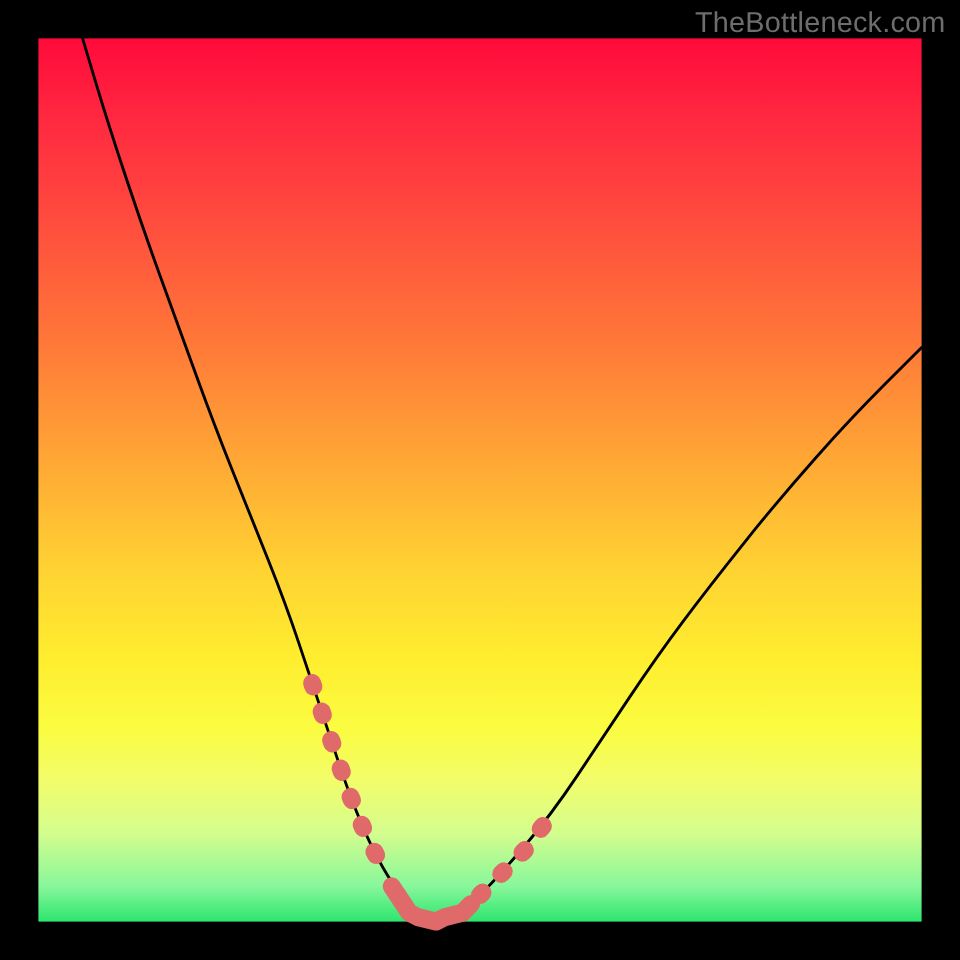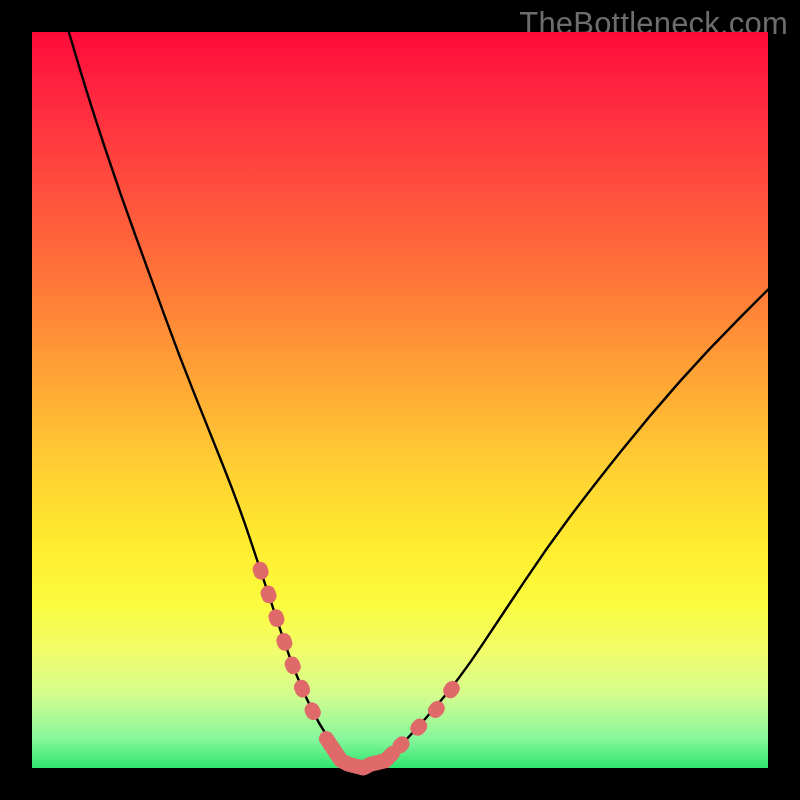--- a/index.html
+++ b/index.html
@@ -39,21 +39,21 @@
       #d4fd8e 90%,
       #87f79b 96%,
       #2ee56f 100%
     );
   }
   .watermark {
     position: absolute;
     top: 6px;
     right: 12px;
     color: #6d6d6d;
-    font-size: 31px;
+    font-size: 24px;
     letter-spacing: 0.2px;
     font-weight: 500;
   }
   svg.curve {
     position: absolute;
     top: 0;
     left: 0;
     width: 736px;
     height: 736px;
     overflow: visible;

